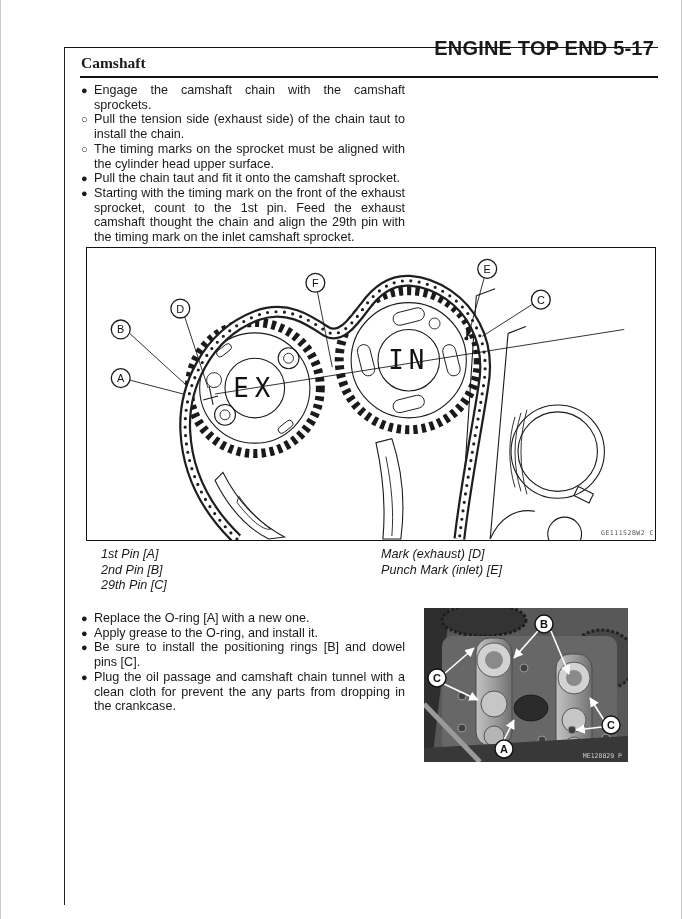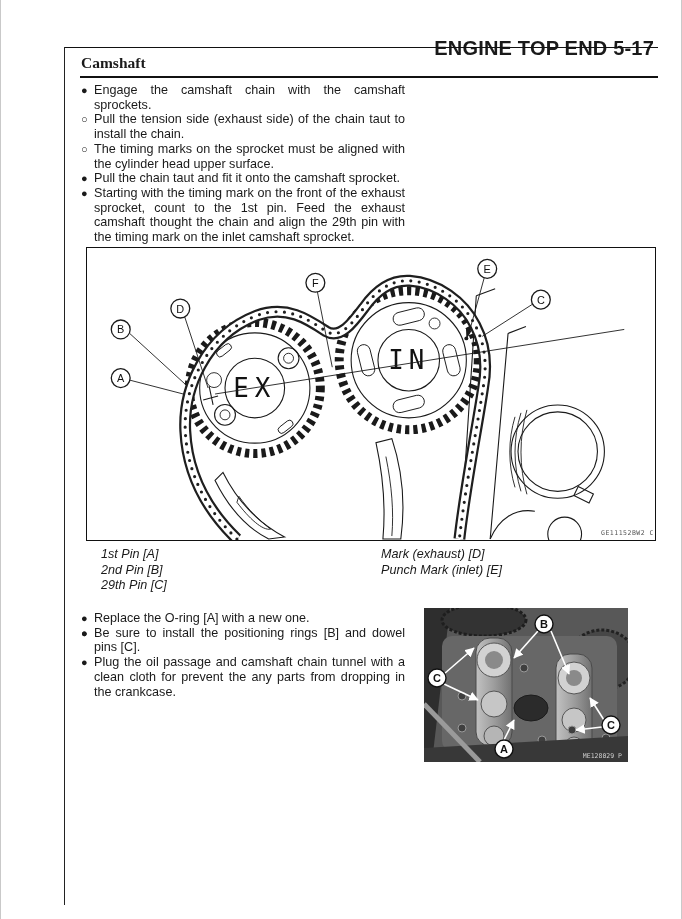--- a/index.html
+++ b/index.html
@@ -193,20 +193,21 @@
     <div>Punch Mark (inlet) [E]</div>
   </div>
 
   <div class="instr instr-bottom">
     <div class="li">
       <span class="mk">●</span>
       <span>Replace the O-ring [A] with a new one.</span>
     </div>
     <div class="li">
       <span class="mk">●</span>
+      <span>Apply grease to the O-ring, and install it.</span>
     </div>
     <div class="li">
       <span class="mk">●</span>
       <span>Be sure to install the positioning rings [B] and dowel pins [C].</span>
     </div>
     <div class="li">
       <span class="mk">●</span>
       <span>Plug the oil passage and camshaft chain tunnel with a clean cloth for prevent the any parts from dropping in the crankcase.</span>
     </div>
   </div>

